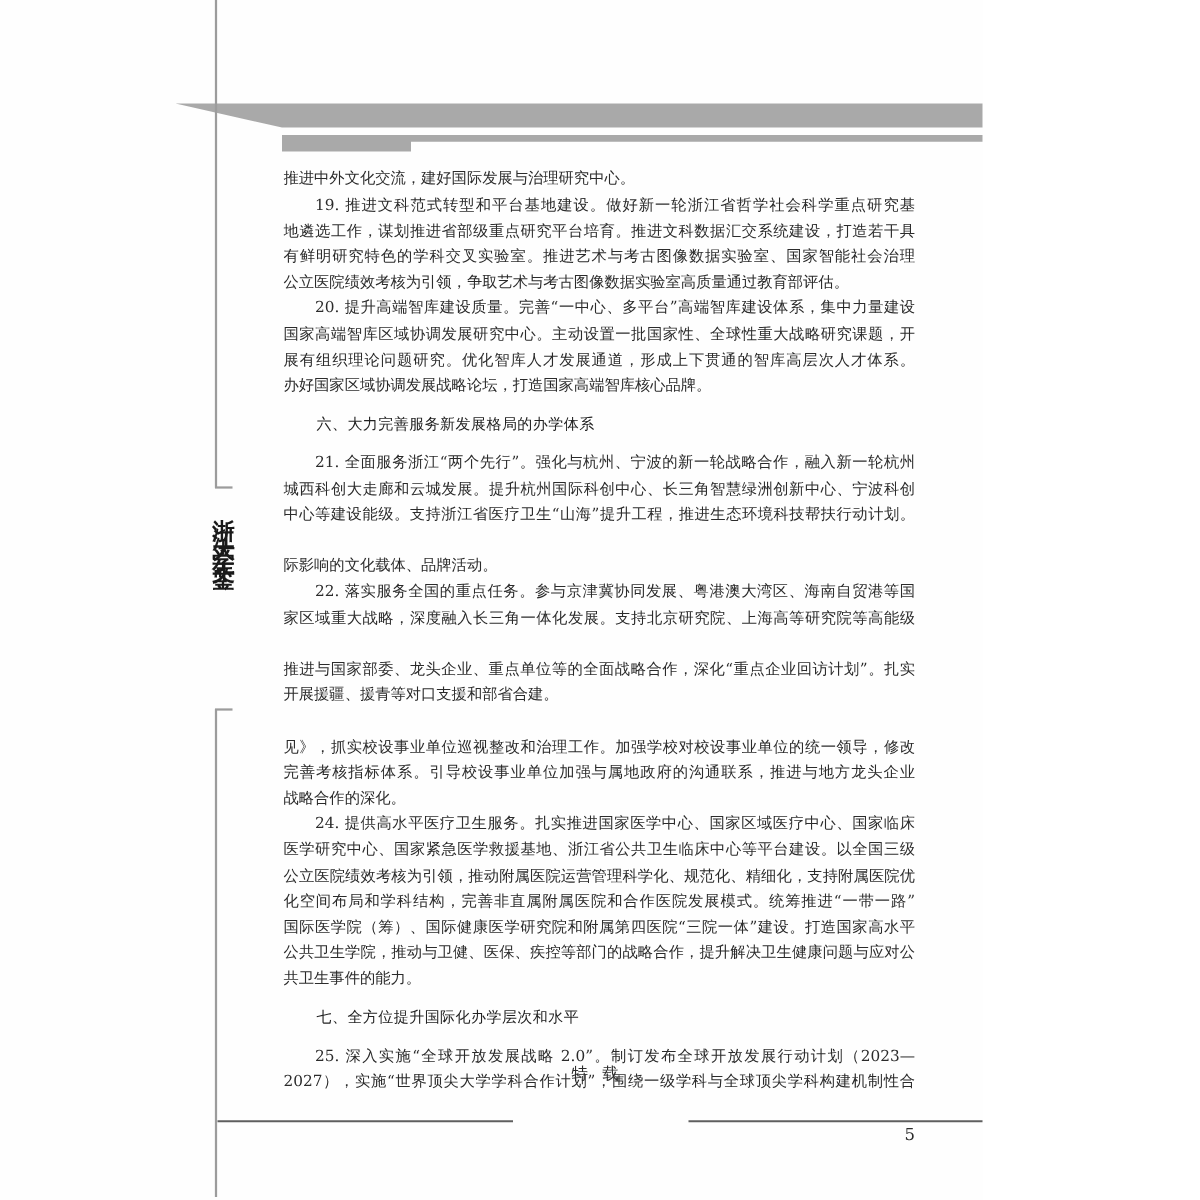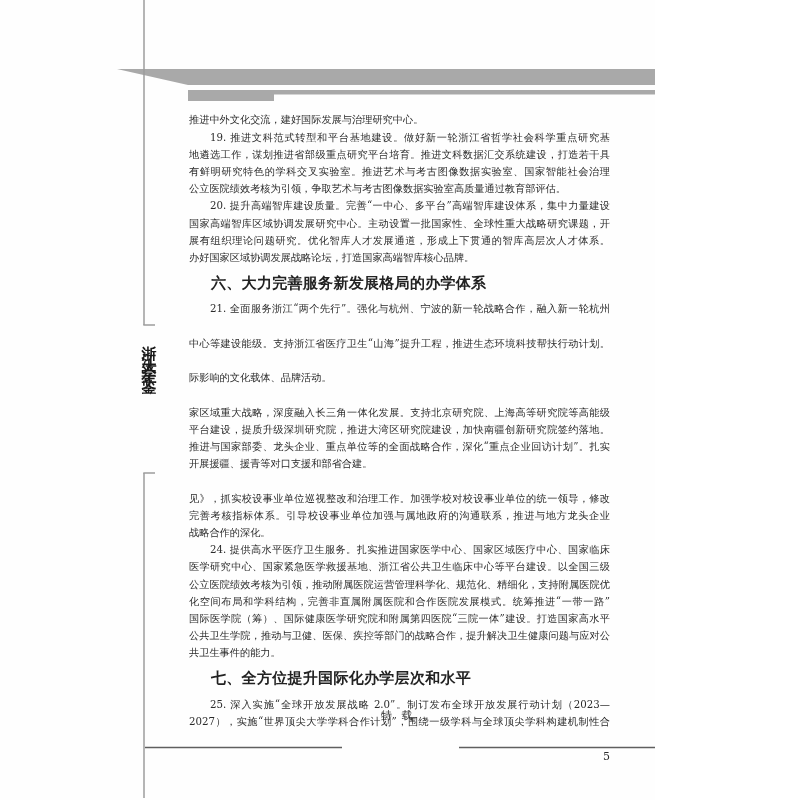--- a/index.html
+++ b/index.html
@@ -32,22 +32,22 @@
       color: #2b2b2b;
     }
     .ln.ind { padding-left: 21px; }
     .ln.last { text-align-last: left; }
     .hd {
       position: absolute;
       left: 211px;
       height: 17.2px;
       line-height: 17.2px;
       font-family: "DejaVu Sans", "Liberation Sans", sans-serif;
-      font-weight: bold;
-      font-size: 15px;
+      font-weight: normal;
+      font-size: 10px;
       letter-spacing: 0.3px;
       white-space: nowrap;
       color: #222222;
     }
     .side-title {
       position: absolute;
       left: 140px;
       top: 334px;
       width: 18px;
       writing-mode: vertical-rl;
@@ -103,25 +103,26 @@
   <div class="ln last" style="top:180.2px">公立医院绩效考核为引领，争取艺术与考古图像数据实验室高质量通过教育部评估。</div>
 
   <div class="ln ind" style="top:197.4px">20. 提升高端智库建设质量。完善“一中心、多平台”高端智库建设体系，集中力量建设</div>
   <div class="ln" style="top:214.6px">国家高端智库区域协调发展研究中心。主动设置一批国家性、全球性重大战略研究课题，开</div>
   <div class="ln" style="top:231.8px">展有组织理论问题研究。优化智库人才发展通道，形成上下贯通的智库高层次人才体系。</div>
   <div class="ln last" style="top:249px">办好国家区域协调发展战略论坛，打造国家高端智库核心品牌。</div>
 
   <div class="hd" style="top:275.4px">六、大力完善服务新发展格局的办学体系</div>
 
   <div class="ln ind" style="top:300.4px">21. 全面服务浙江“两个先行”。强化与杭州、宁波的新一轮战略合作，融入新一轮杭州</div>
+  <div class="ln" style="top:317.6px">城西科创大走廊和云城发展。提升杭州国际科创中心、长三角智慧绿洲创新中心、宁波科创</div>
   <div class="ln" style="top:334.8px">中心等建设能级。支持浙江省医疗卫生“山海”提升工程，推进生态环境科技帮扶行动计划。</div>
   <div class="ln last" style="top:369.2px">际影响的文化载体、品牌活动。</div>
 
+  <div class="ln ind" style="top:386.4px">22. 落实服务全国的重点任务。参与京津冀协同发展、粤港澳大湾区、海南自贸港等国</div>
   <div class="ln" style="top:403.6px">家区域重大战略，深度融入长三角一体化发展。支持北京研究院、上海高等研究院等高能级</div>
-  <div class="ln" style="top:420.8px">平台建设，提质升级深圳研究院，推进大湾区研究院建设，加快南疆创新研究院签约落地。</div>
   <div class="ln" style="top:438px">推进与国家部委、龙头企业、重点单位等的全面战略合作，深化“重点企业回访计划”。扎实</div>
   <div class="ln last" style="top:455.2px">开展援疆、援青等对口支援和部省合建。</div>
 
   <div class="ln" style="top:489.6px">见》，抓实校设事业单位巡视整改和治理工作。加强学校对校设事业单位的统一领导，修改</div>
   <div class="ln" style="top:506.8px">完善考核指标体系。引导校设事业单位加强与属地政府的沟通联系，推进与地方龙头企业</div>
   <div class="ln last" style="top:524px">战略合作的深化。</div>
 
   <div class="ln ind" style="top:541.2px">24. 提供高水平医疗卫生服务。扎实推进国家医学中心、国家区域医疗中心、国家临床</div>
   <div class="ln" style="top:558.4px">医学研究中心、国家紧急医学救援基地、浙江省公共卫生临床中心等平台建设。以全国三级</div>
   <div class="ln" style="top:575.6px">公立医院绩效考核为引领，推动附属医院运营管理科学化、规范化、精细化，支持附属医院优</div>

